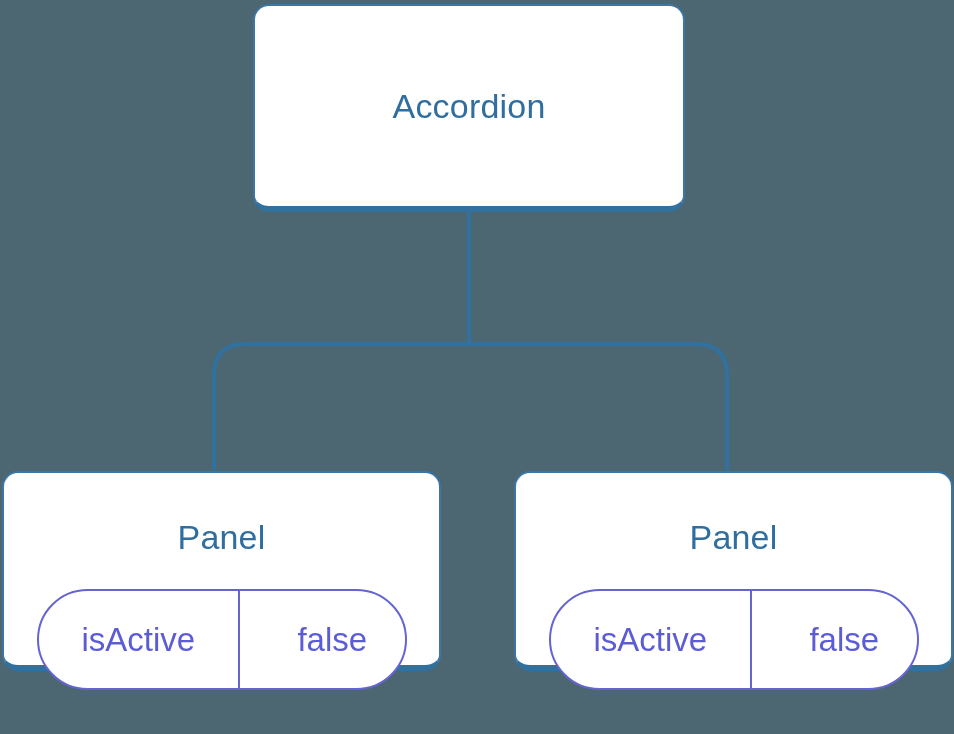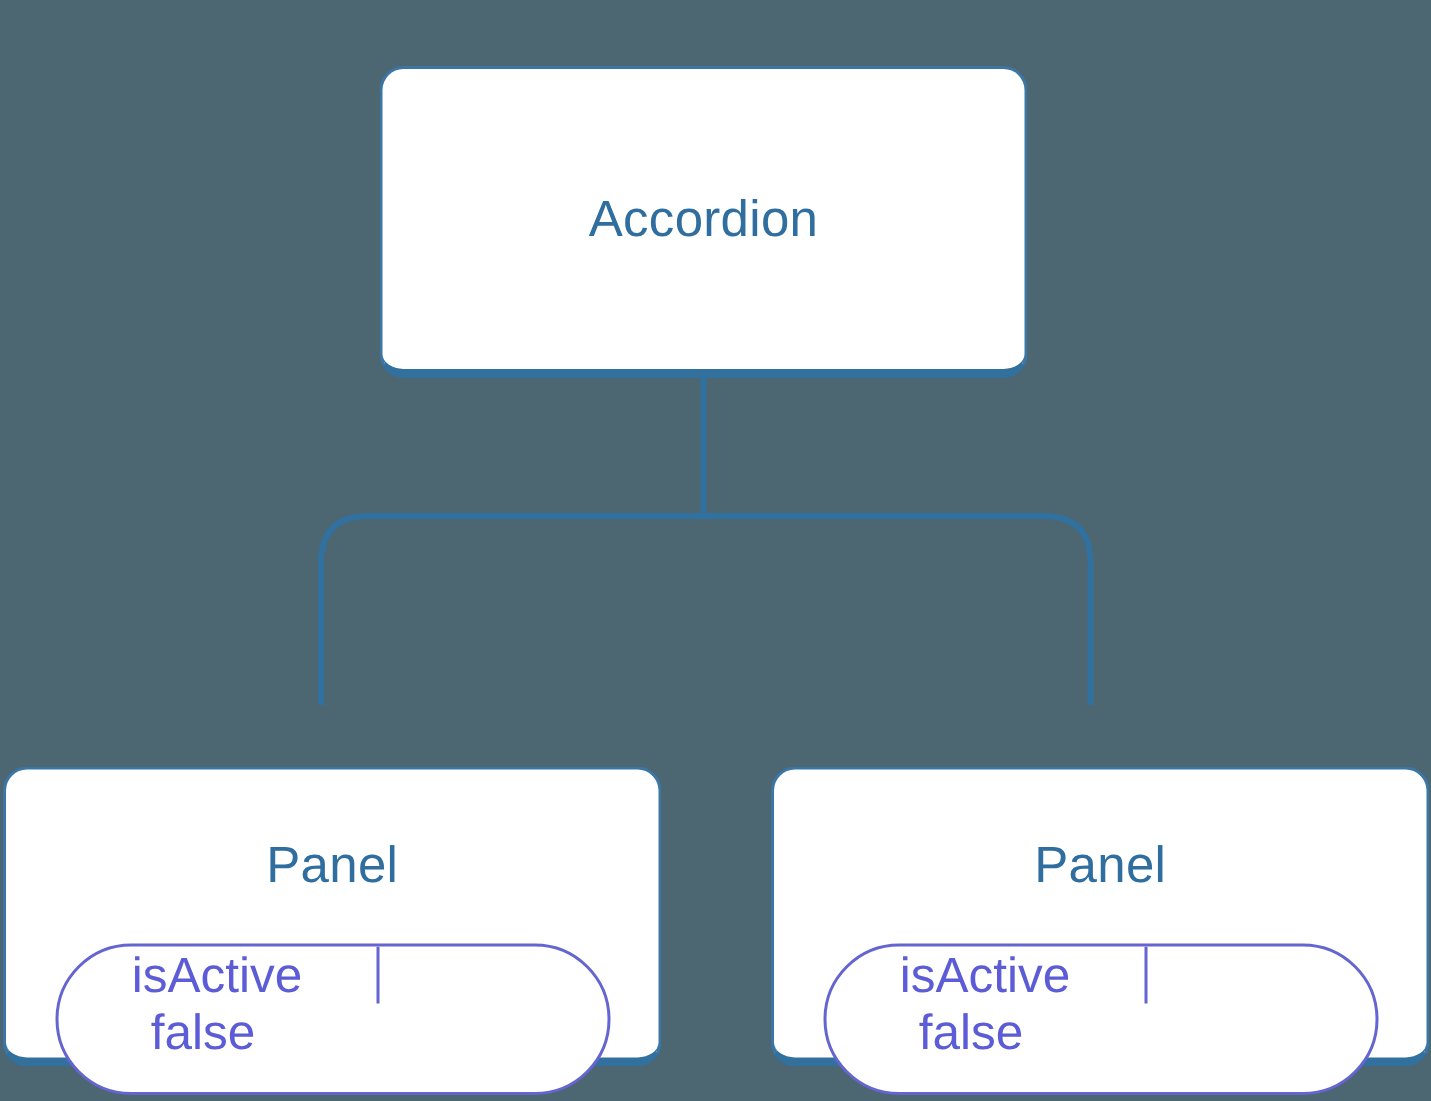--- a/index.html
+++ b/index.html
@@ -26,21 +26,20 @@
     height: 734px;
     pointer-events: none;
   }
   .node {
     position: absolute;
     box-sizing: border-box;
     background: #FFFFFF;
     border: 2px solid #3B76A4;
     border-bottom: 6px solid #32709E;
     border-radius: 16px;
-    margin-top: 40px;
   }
   .node-root {
     left: 253px;
     top: 4px;
     width: 432px;
     height: 208px;
     display: flex;
     align-items: center;
     justify-content: center;
   }
@@ -72,21 +71,20 @@
     transform: translateX(-50%);
     top: 116px;
     width: 370px;
     height: 101px;
     box-sizing: border-box;
     border: 2.5px solid #6565D2;
     border-radius: 51px;
     display: flex;
     overflow: hidden;
     background: #FFFFFF;
-    flex-direction: column;
   }
   .state-cell {
     display: flex;
     align-items: center;
     justify-content: center;
     font-size: 33px;
     font-weight: 500;
     color: #5C5CD6;
   }
   .state-cell.name {

